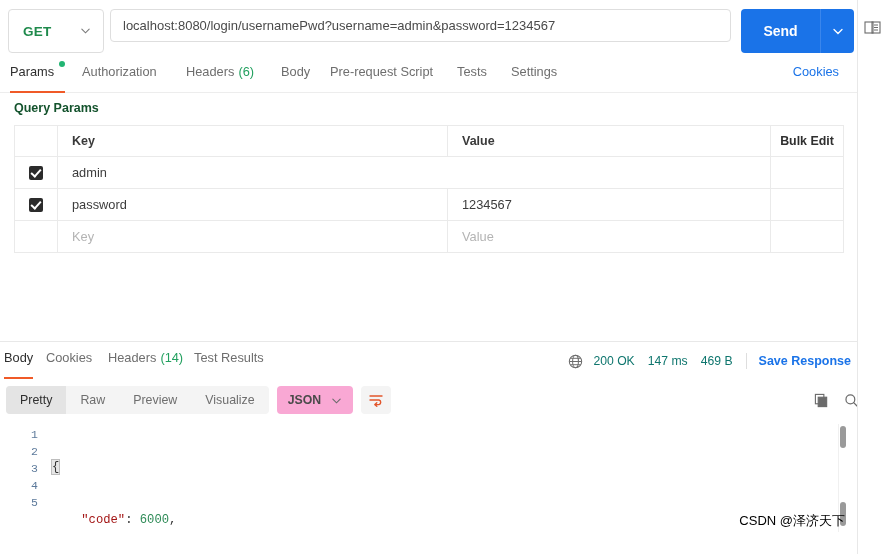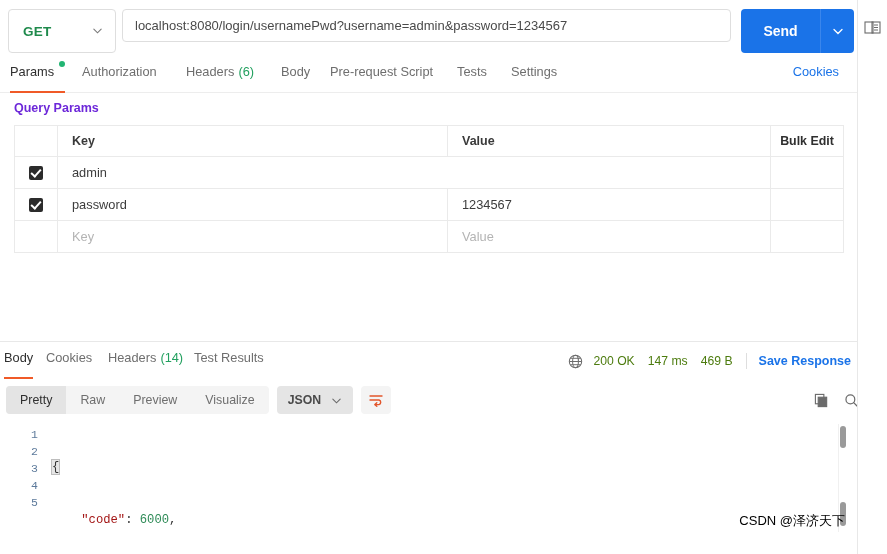--- a/index.html
+++ b/index.html
@@ -29,21 +29,21 @@
     color: #6b6b6b;
   }
 
   
   .url-row {
     position: absolute; top: 9px; left: 8px;
     width: 846px; height: 44px;
     display: flex; align-items: stretch;
   }
   .method-box {
-    width: 108px; height: 44px;
+    width: 96px; height: 44px;
     border: 1px solid #dedede;
     border-radius: 4px;
     display: flex; align-items: center;
     background: #fff;
     margin-right: 6px;
   }
   .method-label {
     font-size: 13.5px; font-weight: bold;
     color: #1f8a4c;
     margin-left: 14px;
@@ -125,21 +125,21 @@
   .count-green { color: #22a05f; }
   .cookies-link {
     position: absolute; top: 0; right: 18px;
     font-size: 12.8px; color: #1a73e8;
     cursor: pointer; padding-top: 2px;
   }
 
   
   .qp-title {
     position: absolute; top: 101px; left: 14px;
-    font-size: 12.5px; font-weight: bold; color: #6d28d9;
+    font-size: 12.5px; font-weight: bold; color: #14532d;
   }
   .qp-table {
     position: absolute; top: 125px; left: 14px;
     width: 830px;
     border: 1px solid #eaeaea;
     border-bottom: none;
     background: #fff;
   }
   .qp-row {
     display: flex;
@@ -214,21 +214,21 @@
   .status-bar {
     position: absolute; top: 350px; right: 18px;
     display: flex; align-items: center;
     height: 22px;
   }
   .globe {
     width: 15px; height: 15px; margin-right: 10px;
     color: #6b6b6b;
   }
   .stat {
-    font-size: 12.2px; color: #4d7c0f;
+    font-size: 12.2px; color: #0f766e;
     margin-right: 13px;
     white-space: nowrap;
   }
   .sep-v {
     width: 1px; height: 16px; background: #dedede;
     margin-right: 12px;
   }
   .save-resp {
     font-size: 12.5px; font-weight: bold; color: #1a73e8;
     display: flex; align-items: center; cursor: pointer;
@@ -252,21 +252,21 @@
     font-size: 12.4px; color: #6e6e6e;
     padding: 0 14px;
     cursor: pointer; white-space: nowrap;
   }
   .seg-item.active {
     background: #e4e4e4; color: #2f2f2f;
   }
   .fmt-box {
     margin-left: 8px;
     height: 28px;
-    background: #e5e5e5;
+    background: #f9a8d4;
     border-radius: 4px;
     display: flex; align-items: center;
     padding: 0 11px;
     cursor: pointer;
   }
   .fmt-label {
     font-size: 12.3px; color: #4a4a4a; font-weight: bold;
     margin-right: 10px;
   }
   .wrap-box {

